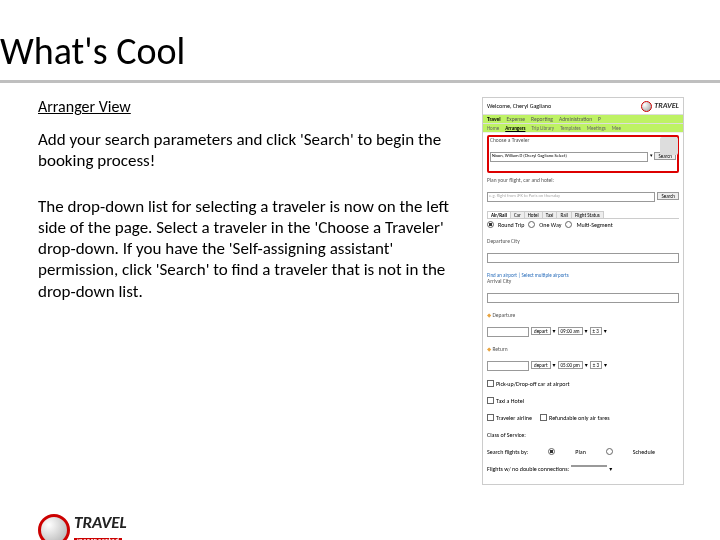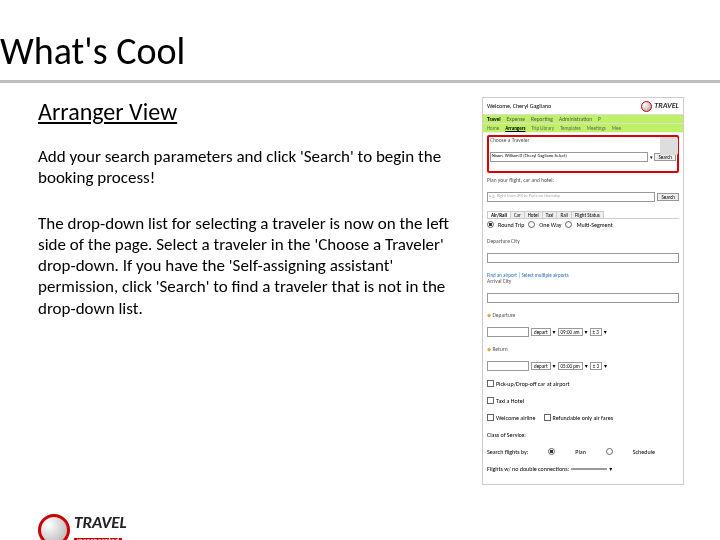--- a/index.html
+++ b/index.html
@@ -1,34 +1,34 @@
 <!DOCTYPE html>
 <html><head>
 <meta charset="utf-8">
 <style>
   html,body{margin:0;padding:0;width:720px;height:540px;background:#fff;font-family:Calibri,Arial,sans-serif;color:#000;overflow:hidden}
   .slide{position:relative;width:720px;height:540px}
   .title{font-size:38px;text-align:left;margin-top:28px;font-weight:400}
   .hr{height:3px;background:#bfbfbf;margin:6px 0 14px 0}
   .body-row{display:flex;padding:0 38px}
   .left-col{width:460px;padding-right:12px}
-  .subhead{font-size:24px;text-decoration:underline;margin-bottom:20px}
+  .subhead{font-size:16px;text-decoration:underline;margin-bottom:13px}
   .para{font-size:17px;line-height:1.25;margin-bottom:24px}
   .right-col{width:200px;position:relative}
   .screenshot{width:200px;border:1px solid #ccc;font-size:6px;background:#bef264}
   .ss-top{display:flex;justify-content:space-between;align-items:center;padding:2px 4px;background:#fff}
   .ss-logo-sm{font-weight:bold;font-style:italic;color:#333;font-size:8px}
   .ss-ring-sm{display:inline-block;width:9px;height:9px;border:1.5px solid #c00;border-radius:50%;background:radial-gradient(circle at 30% 30%,#fff,#999);vertical-align:middle;margin-right:2px}
   .ss-tabs{display:flex;gap:6px;padding:1px 4px;border-top:1px solid #ddd;border-bottom:1px solid #ddd;font-size:5.5px;color:#555}
   .ss-tabs span.active{font-weight:bold;color:#000}
   .ss-subtabs{display:flex;gap:6px;padding:1px 4px;font-size:5px;color:#666;border-bottom:1px solid #eee}
   .ss-sub-active{font-weight:bold;color:#000;text-decoration:underline}
   .ss-pane{padding:2px 4px;background:#fff}
   .ss-label{color:#555;font-size:5.5px}
-  .ss-row{display:flex;align-items:center;gap:2px;margin:9px 0}
+  .ss-row{display:flex;align-items:flex-start;gap:2px;margin:9px 0}
   .ss-input{border:1px solid #999;height:8px;flex:1;background:#fff}
   .ss-btn{border:1px solid #999;background:#eee;padding:0 3px;font-size:5px}
   .red-box{border:2px solid #d00;border-radius:2px;padding:0 1px}
   .link{color:#2a6ebb;font-size:5px}
   .ss-search-tabs{display:flex;border-bottom:1px solid #ccc;font-size:5px;margin-top:2px}
   .ss-search-tabs span{border:1px solid #ccc;border-bottom:none;padding:0 3px;margin-right:-1px;background:#eee}
   .ss-search-tabs span.sel{background:#fff;font-weight:bold}
   .ss-radio{display:inline-block;width:5px;height:5px;border:1px solid #666;border-radius:50%;vertical-align:middle}
   .ss-radio.sel{background:radial-gradient(circle,#333 0 40%,#fff 45%)}
   .ss-check{display:inline-block;width:5px;height:5px;border:1px solid #666;vertical-align:middle}
@@ -147,21 +147,21 @@
           <div class="ss-row">
               <span class="ss-check"></span>
               <span>Pick-up/Drop-off car at airport</span>
             </div>
           <div class="ss-row">
               <span class="ss-check"></span>
               <span>Taxi a Hotel</span>
             </div>
           <div class="ss-row">
             <span class="ss-check"></span>
-              <span>Welcome airline</span>
+              <span>Traveler airline</span>
             <span class="ss-check" style="margin-left:6px"></span>
               <span>Refundable only air fares</span>
           </div>
           <div class="ss-row">
               <span>Class of Service:</span>
             </div>
           <div class="ss-row" style="gap:20px">
             <span>Search flights by:</span>
             <span class="ss-radio sel"></span>
               <span>Plan</span>

